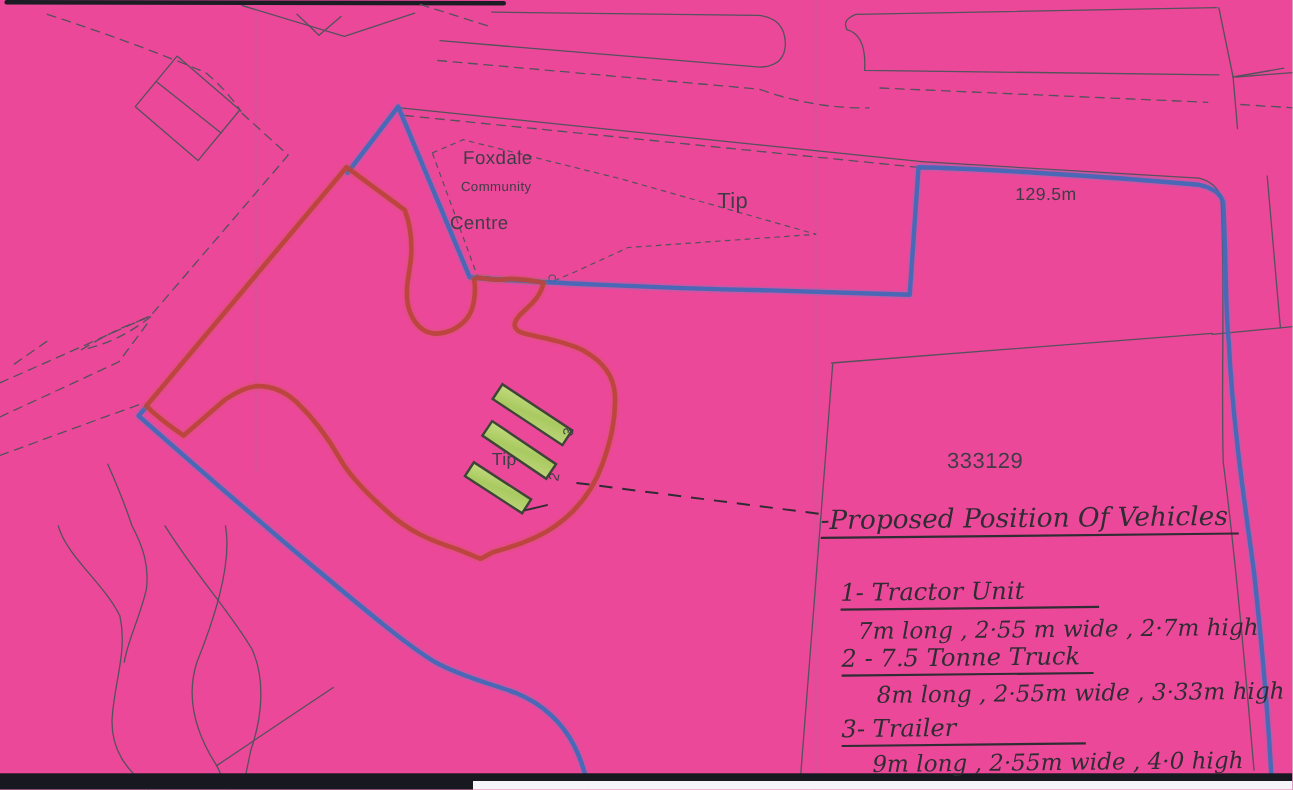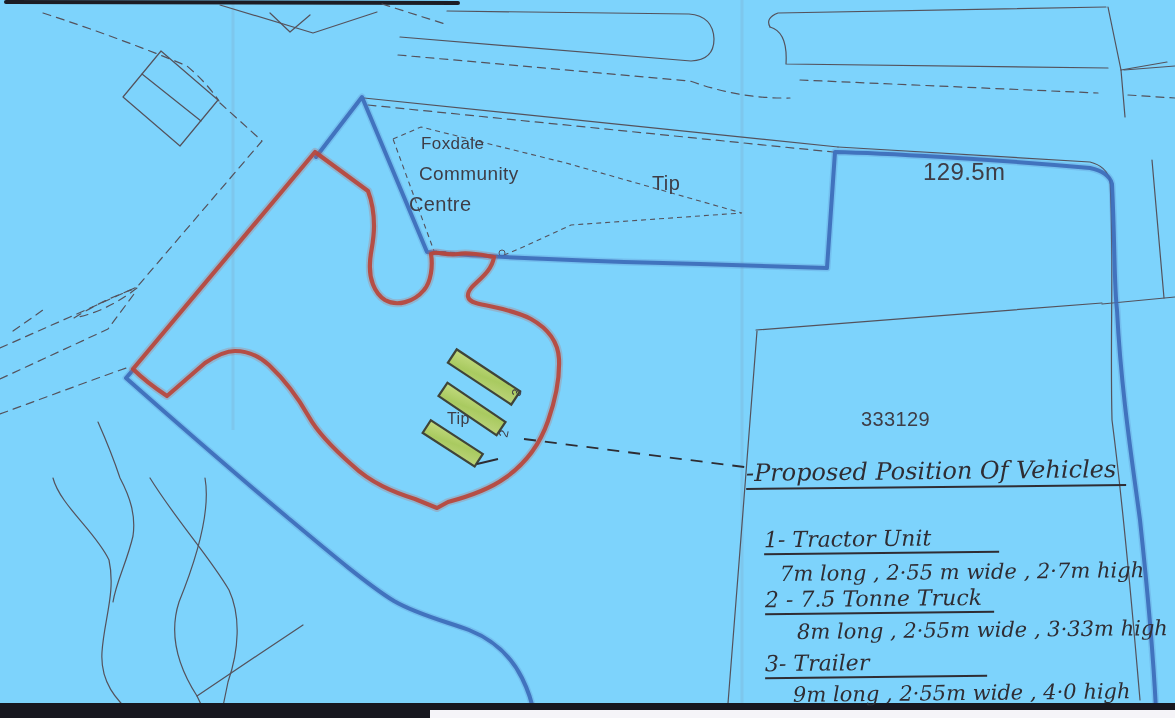--- a/index.html
+++ b/index.html
@@ -1,18 +1,18 @@
 <!DOCTYPE html>
 <html><head>
 <meta charset="utf-8">
 <style>
   html,body{margin:0;padding:0;background:#d8d6de;}
   #stage{
     position:relative;width:1175px;height:718px;overflow:hidden;
-    background:#7dd3fc;
+    background:#ec4899;
     font-family:"Liberation Sans",sans-serif;
     text-align:center;
   }
   svg#linework{position:absolute;left:0;top:0;width:1175px;height:718px;}
   .maplabel{
     position:absolute;color:#3e3d46;letter-spacing:.4px;
     font-family:"Liberation Sans",sans-serif;white-space:nowrap;
   }
   .hand{
     position:absolute;color:#2f2d33;white-space:nowrap;
@@ -115,24 +115,24 @@
 
     <path d="M524,439 L752,468" stroke="#2e2c32" stroke-width="1.8" fill="none" stroke-dasharray="12 9"></path>
     <path d="M477,464 L498,459" stroke="#2e2c32" stroke-width="1.8" fill="none"></path>
 
     <rect x="0" y="703" width="1175" height="8" fill="#181820"></rect>
     <rect x="0" y="710" width="430" height="8" fill="#181820"></rect>
     <rect x="430" y="710" width="745" height="8" fill="#f5f4f8"></rect>
   </svg>
 
   <div class="maplabel" style="left:421px;top:134px;font-size:17px;">Foxdale</div>
-  <div class="maplabel" style="left:419px;top:163px;font-size:19px;">Community</div>
-  <div class="maplabel" style="left:409px;top:193px;font-size:20px;">Centre</div>
+  <div class="maplabel" style="left:419px;top:163px;font-size:12px;">Community</div>
+  <div class="maplabel" style="left:409px;top:193px;font-size:17px;">Centre</div>
   <div class="maplabel" style="left:652px;top:172px;font-size:20px;">Tip</div>
-  <div class="maplabel" style="left:923px;top:158px;font-size:24px;">129.5m</div>
+  <div class="maplabel" style="left:923px;top:169px;font-size:16px;">129.5m</div>
   <div class="maplabel" style="left:861px;top:408px;font-size:20px;">333129</div>
   <div class="maplabel" style="left:447px;top:410px;font-size:16px;">Tip</div>
   <div class="marker" style="left:513px;top:385px;transform:rotate(-78deg);">3</div>
   <div class="marker" style="left:500px;top:426px;transform:rotate(-78deg);">2</div>
 
   <div class="hand u" style="left:746px;top:457px;font-size:24px;padding-right:10px;">-Proposed Position Of Vehicles</div>
 
   <div class="hand u" style="left:764px;top:526px;font-size:22px;padding-right:68px;">1- Tractor Unit</div>
   <div class="hand" style="left:780px;top:560px;font-size:21px;">7m long , 2·55 m wide , 2·7m high</div>
 

